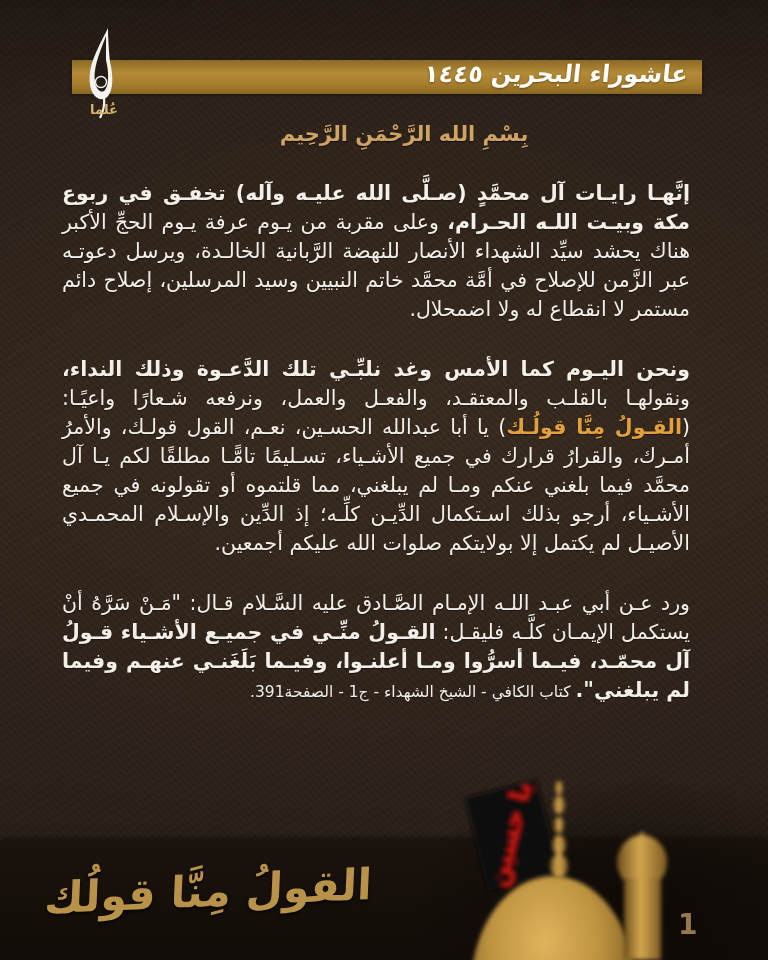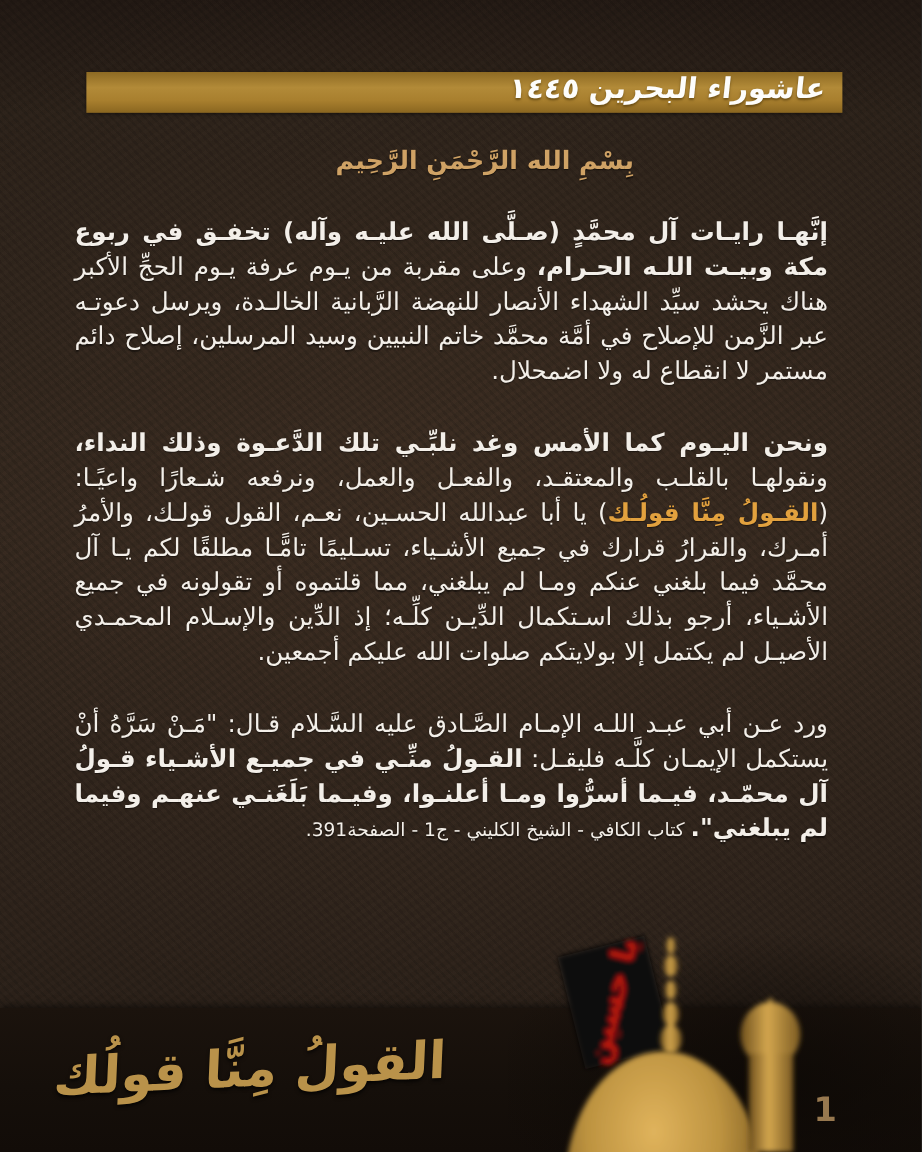--- a/index.html
+++ b/index.html
@@ -89,29 +89,38 @@
 </style>
 </head>
 <body>
 
 <div id="poster">
 
   <div class="banner">
     <span class="banner-title">عاشوراء البحرين ١٤٤٥</span>
   </div>
 
+  <div class="logo">
+    <svg width="52" height="96" viewBox="0 0 52 96">
+      <path d="M30 2 C18 26, 10 40, 12 58 C13 70, 22 76, 28 72 C35 67, 36 52, 32 36 C31 26, 30 12, 30 2 Z" fill="#f5f3ef"></path>
+      <path d="M28 10 C20 30, 15 44, 17 56 C18 64, 24 68, 27 64 C31 59, 31 46, 28 34 Z" fill="#241b14"></path>
+      <circle cx="23" cy="56" r="5.5" fill="none" stroke="#f5f3ef" stroke-width="1.4"></circle>
+      <path d="M26 72 C27 80, 25 86, 22 92" stroke="#f5f3ef" stroke-width="2.2" fill="none"></path>
+      <text x="26" y="88" text-anchor="middle" font-size="13" font-weight="bold" fill="#d8b46a" font-family="DejaVu Sans, sans-serif">عُلما</text>
+    </svg>
+  </div>
 
   <div class="bismillah">بِسْمِ الله الرَّحْمَنِ الرَّحِيم</div>
 
   <div class="body-text">
     <p><b>إنَّهـا رايـات آل محمَّدٍ (صـلَّى الله عليـه وآله) تخفـق في ربوع مكة وبيـت اللـه الحـرام،</b><span> وعلى مقربة من يـوم عرفة يـوم الحجِّ الأكبر هناك يحشد سيِّد الشهداء الأنصار للنهضة الرَّبانية الخالـدة، ويرسل دعوتـه عبر الزَّمن للإصلاح في أمَّة محمَّد خاتم النبيين وسيد المرسلين، إصلاح دائم مستمر لا انقطاع له ولا اضمحلال.</span></p>
 
     <p><b>ونحن اليـوم كما الأمس وغد نلبِّـي تلك الدَّعـوة وذلك النداء،</b><span> ونقولهـا بالقلـب والمعتقـد، والفعـل والعمل، ونرفعه شـعارًا واعيًـا: (</span><span class="hl">القـولُ مِنَّا قولُـك</span><span>) يا أبا عبدالله الحسـين، نعـم، القول قولـك، والأمرُ أمـرك، والقرارُ قرارك في جميع الأشـياء، تسـليمًا تامًّـا مطلقًا لكم يـا آل محمَّد فيما بلغني عنكم ومـا لم يبلغني، مما قلتموه أو تقولونه في جميع الأشـياء، أرجو بذلك اسـتكمال الدِّيـن كلِّـه؛ إذ الدِّين والإسـلام المحمـدي الأصيـل لم يكتمل إلا بولايتكم صلوات الله عليكم أجمعين.</span></p>
 
-    <p><span>ورد عـن أبي عبـد اللـه الإمـام الصَّـادق عليه السَّـلام قـال: "مَـنْ سَرَّهُ أنْ يستكمل الإيمـان كلَّـه فليقـل: </span><b>القـولُ منِّـي في جميـع الأشـياء قـولُ آل محمّـد، فيـما أسرُّوا ومـا أعلنـوا، وفيـما بَلَغَنـي عنهـم وفيما لم يبلغني</b><b>".</b><span class="src"> كتاب الكافي - الشيخ الكليني - ج1 - الصفحة391.</span></p>
+    <p><span>ورد عـن أبي عبـد اللـه الإمـام الصَّـادق عليه السَّـلام قـال: "مَـنْ سَرَّهُ أنْ يستكمل الإيمـان كلَّـه فليقـل: </span><b>القـولُ منِّـي في جميـع الأشـياء قـولُ آل محمّـد، فيـما أسرُّوا ومـا أعلنـوا، وفيـما بَلَغَنـي عنهـم وفيما لم يبلغني</b><b>".</b><span class="src"> كتاب الكافي - الشيخ الشهداء - ج1 - الصفحة391.</span></p>
   </div>
 
   <div class="footer-band"></div>
   <div class="shrine-backdrop"></div>
 
   <div class="shrine">
     <svg width="340" height="190" viewBox="0 0 340 190">
       <defs>
         <radialGradient id="domeGrad" cx="45%" cy="30%" r="75%">
           <stop offset="0%" stop-color="#e0b35c"></stop>

